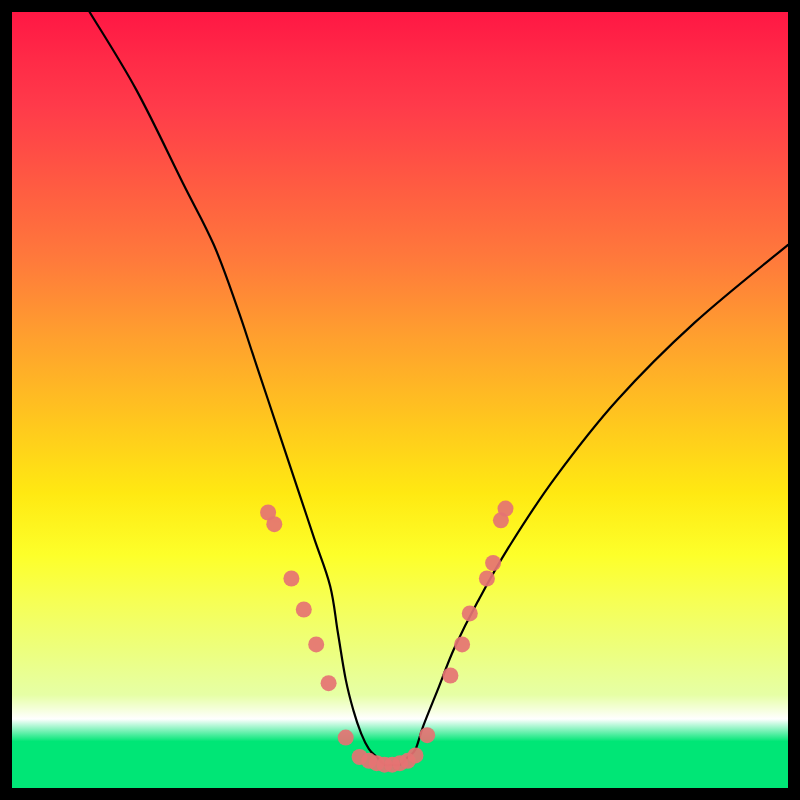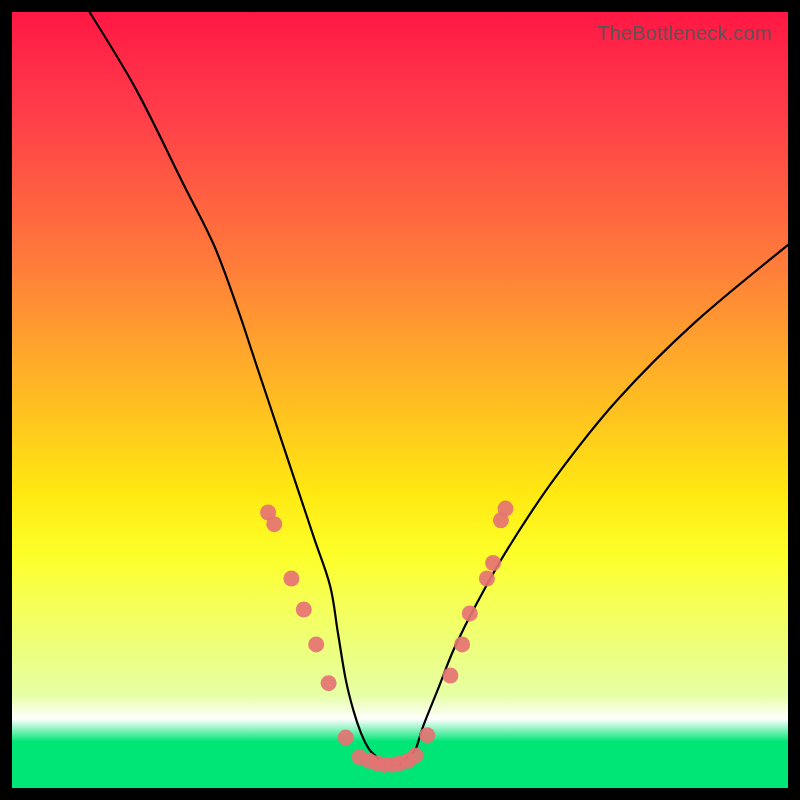--- a/index.html
+++ b/index.html
@@ -59,21 +59,20 @@
     width: 776px;
     height: 776px;
     overflow: visible;
   }
 </style>
 </head>
 <body>
 
 <div class="frame">
   <div class="plot">
-    <div class="watermark">TheBottleneck.com</div>
     <svg class="curve" viewBox="0 0 776 776" preserveAspectRatio="none">
       <path fill="none" stroke="#000" stroke-width="2.2" stroke-linecap="round" d="M 77.6 0.0 C 86.0 14.0, 107.4 46.9, 124.2 77.6 C 140.9 108.3, 156.8 142.8, 170.7 170.7 C 184.7 198.7, 192.0 210.5, 201.8 232.8 C 211.5 255.1, 218.1 275.3, 225.0 294.9 C 232.0 314.4, 235.0 324.7, 240.6 341.4 C 246.1 358.2, 250.5 371.2, 256.1 388.0 C 261.7 404.8, 266.0 417.8, 271.6 434.6 C 277.2 451.3, 281.5 464.4, 287.1 481.1 C 292.7 497.9, 297.1 510.9, 302.6 527.7 C 308.2 544.4, 314.0 557.5, 318.2 574.2 C 322.4 591.0, 323.1 604.0, 325.9 620.8 C 328.7 637.6, 330.9 653.4, 333.7 667.4 C 336.5 681.3, 338.6 688.6, 341.4 698.4 C 344.2 708.2, 346.4 714.7, 349.2 721.7 C 352.0 728.7, 354.2 733.0, 357.0 737.2 C 359.8 741.4, 361.9 742.2, 364.7 745.0 C 367.5 747.8, 369.7 751.3, 372.5 752.7 C 375.3 754.1, 377.4 752.7, 380.2 752.7 C 383.0 752.7, 385.2 754.1, 388.0 752.7 C 390.8 751.3, 393.0 747.8, 395.8 745.0 C 398.6 742.2, 400.7 742.8, 403.5 737.2 C 406.3 731.6, 407.1 725.1, 411.3 713.9 C 415.5 702.7, 421.2 689.1, 426.8 675.1 C 432.4 661.2, 435.3 651.7, 442.3 636.3 C 449.3 621.0, 455.8 607.9, 465.6 589.8 C 475.4 571.6, 482.7 557.8, 496.6 535.4 C 510.6 513.1, 523.6 492.1, 543.2 465.6 C 562.8 439.1, 580.1 415.9, 605.3 388.0 C 630.4 360.1, 652.2 338.3, 682.9 310.4 C 713.6 282.5, 759.2 246.8, 776.0 232.8"></path>
       <g>
           <circle cx="256.1" cy="500.5" r="8" fill="#e57373" fill-opacity="0.92"></circle>
           <circle cx="262.3" cy="512.2" r="8" fill="#e57373" fill-opacity="0.92"></circle>
           <circle cx="279.4" cy="566.5" r="8" fill="#e57373" fill-opacity="0.92"></circle>
           <circle cx="291.8" cy="597.5" r="8" fill="#e57373" fill-opacity="0.92"></circle>
           <circle cx="304.2" cy="632.4" r="8" fill="#e57373" fill-opacity="0.92"></circle>
           <circle cx="316.6" cy="671.2" r="8" fill="#e57373" fill-opacity="0.92"></circle>
           <circle cx="333.7" cy="725.6" r="8" fill="#e57373" fill-opacity="0.92"></circle>

